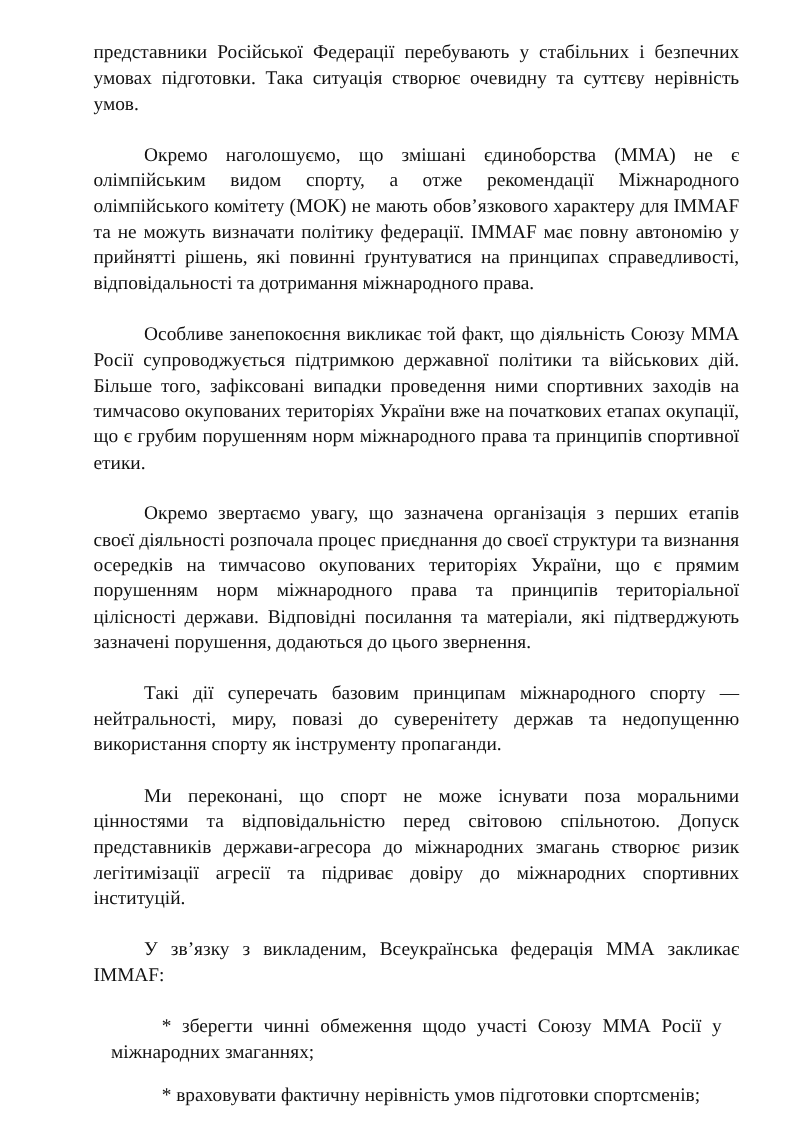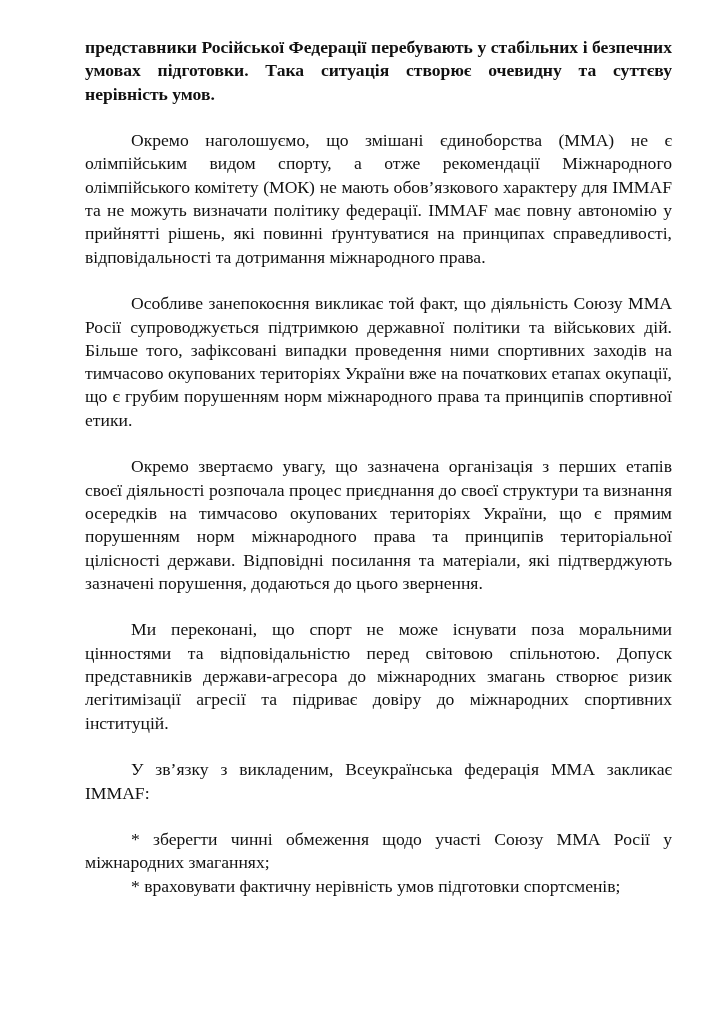--- a/index.html
+++ b/index.html
@@ -24,42 +24,42 @@
       color: #111111;
     }
     .para {
       margin: 0 0 23.3px 0;
       text-align: justify;
       text-align-last: left;
       text-indent: 46px;
     }
     .para.continuation {
       text-indent: 0;
-      font-weight: bold;
     }
     .list {
       margin: 0;
       padding: 0;
       list-style: none;
     }
     .list-item {
-      margin: 0;
+      margin: 16px;
       text-align: justify;
       text-align-last: left;
       text-indent: 46px;
     }
   </style>
 </head>
 <body>
 
 <div class="page">
   <p class="para continuation">представники Російської Федерації перебувають у стабільних і безпечних умовах підготовки. Така ситуація створює очевидну та суттєву нерівність умов.</p>
   <p class="para">Окремо наголошуємо, що змішані єдиноборства (ММА) не є олімпійським видом спорту, а отже рекомендації Міжнародного олімпійського комітету (МОК) не мають обов’язкового характеру для IMMAF та не можуть визначати політику федерації. IMMAF має повну автономію у прийнятті рішень, які повинні ґрунтуватися на принципах справедливості, відповідальності та дотримання міжнародного права.</p>
   <p class="para">Особливе занепокоєння викликає той факт, що діяльність Союзу ММА Росії супроводжується підтримкою державної політики та військових дій. Більше того, зафіксовані випадки проведення ними спортивних заходів на тимчасово окупованих територіях України вже на початкових етапах окупації, що є грубим порушенням норм міжнародного права та принципів спортивної етики.</p>
   <p class="para">Окремо звертаємо увагу, що зазначена організація з перших етапів своєї діяльності розпочала процес приєднання до своєї структури та визнання осередків на тимчасово окупованих територіях України, що є прямим порушенням норм міжнародного права та принципів територіальної цілісності держави. Відповідні посилання та матеріали, які підтверджують зазначені порушення, додаються до цього звернення.</p>
+  <p class="para">Такі дії суперечать базовим принципам міжнародного спорту — нейтральності, миру, повазі до суверенітету держав та недопущенню використання спорту як інструменту пропаганди.</p>
   <p class="para">Ми переконані, що спорт не може існувати поза моральними цінностями та відповідальністю перед світовою спільнотою. Допуск представників держави-агресора до міжнародних змагань створює ризик легітимізації агресії та підриває довіру до міжнародних спортивних інституцій.</p>
   <p class="para">У зв’язку з викладеним, Всеукраїнська федерація ММА закликає IMMAF:</p>
   <ul class="list">
     <li class="list-item">* зберегти чинні обмеження щодо участі Союзу ММА Росії у міжнародних змаганнях;</li>
     <li class="list-item">* враховувати фактичну нерівність умов підготовки спортсменів;</li>
 
   </ul>
 </div>
 
 </body></html>

